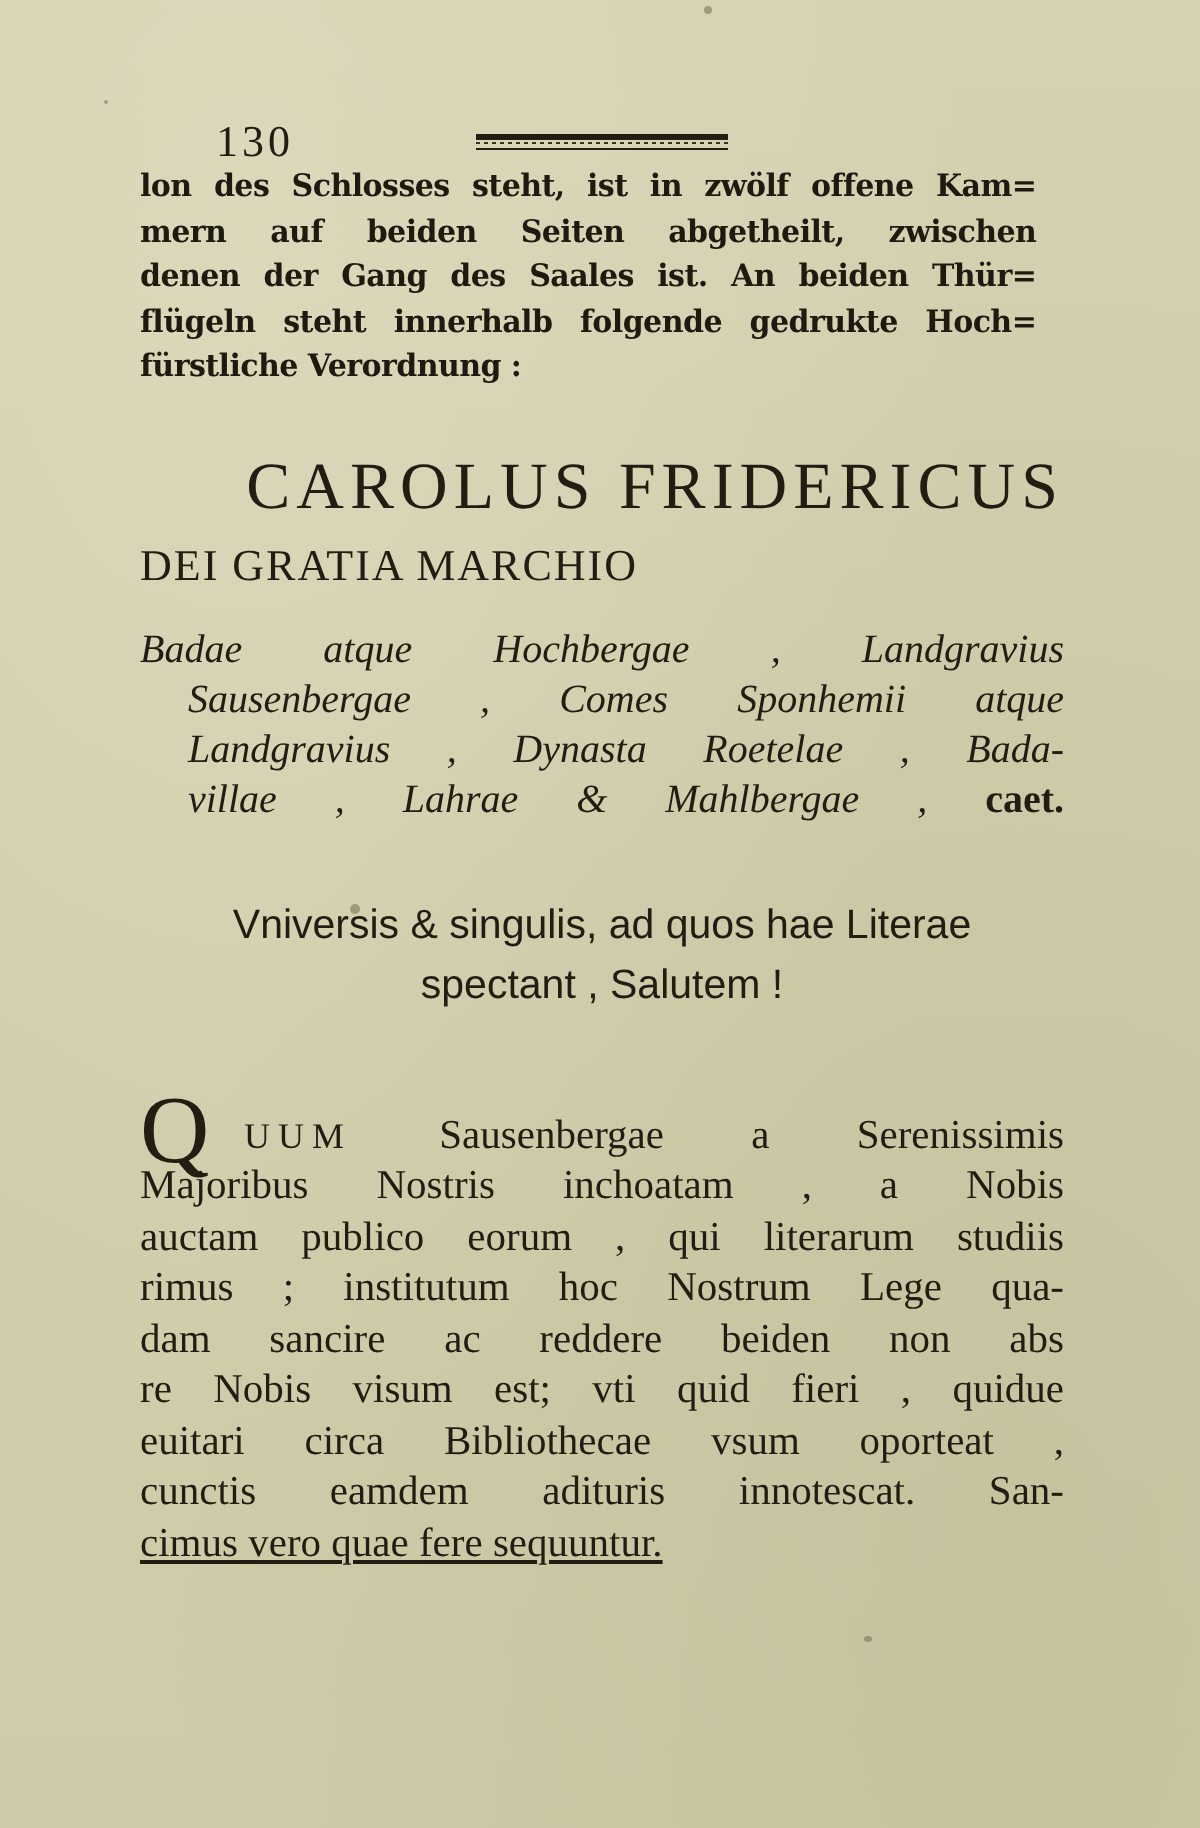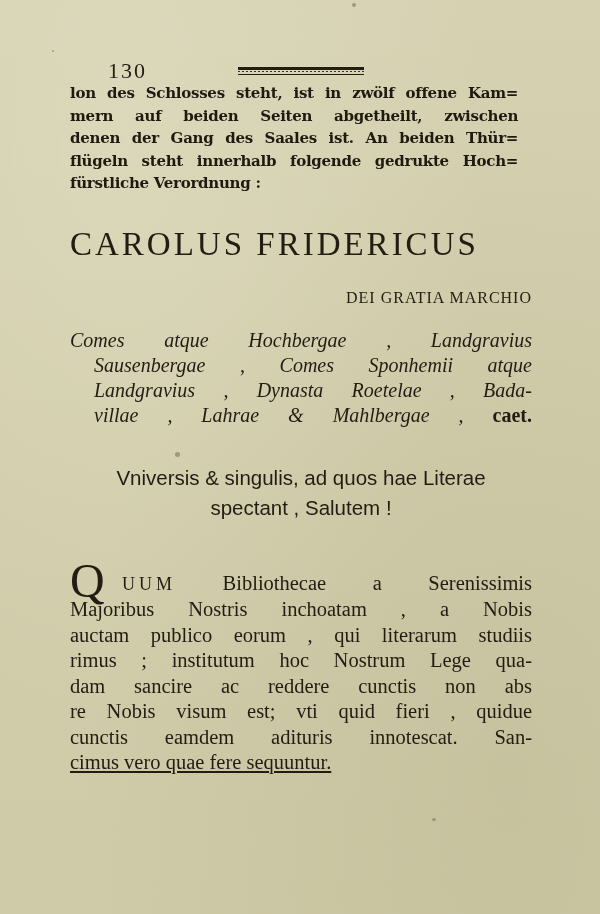--- a/index.html
+++ b/index.html
@@ -77,31 +77,31 @@
       display: block;
       text-align: justify;
       text-align-last: justify;
       white-space: nowrap;
     }
     .fraktur .line.last {
       text-align-last: left;
     }
     .title-main {
       margin-top: 30px;
-      text-align: left;
+      text-align: right;
       font-size: 33px;
       letter-spacing: 3px;
       font-family: "Liberation Serif", serif;
       color: #221c12;
       line-height: 38px;
     }
     .title-sub {
-      margin-top: 21px;
-      text-align: right;
-      font-size: 16px;
+      margin-top: 6px;
+      text-align: left;
+      font-size: 22px;
       letter-spacing: 1px;
       font-family: "Liberation Serif", serif;
       color: #221c12;
       line-height: 28px;
     }
     .titles-block {
       margin-top: 16px;
       font-family: "Liberation Serif", serif;
       font-style: italic;
       font-size: 20px;
@@ -193,40 +193,41 @@
       <span class="line">mern auf beiden Seiten abgetheilt, zwischen</span>
       <span class="line">denen der Gang des Saales ist. An beiden Thür=</span>
       <span class="line">flügeln steht innerhalb folgende gedrukte Hoch=</span>
       <span class="line last">fürstliche Verordnung :</span>
     </div>
 
     <div class="title-main">CAROLUS FRIDERICUS</div>
     <div class="title-sub">DEI GRATIA MARCHIO</div>
 
     <div class="titles-block">
-      <span class="line">Comes atque Hochbergae , Landgravius</span>
+      <span class="line">Badae atque Hochbergae , Landgravius</span>
       <span class="line indent">Sausenbergae , Comes Sponhemii atque</span>
       <span class="line indent">Landgravius , Dynasta Roetelae , Bada-</span>
       <span class="line indent" style="text-align-last: justify;"><span>villae , Lahrae &amp; Mahlbergae , </span><span class="upright">caet.</span></span>
     </div>
 
     <div class="greeting">
       <div>Vniversis &amp; singulis, ad quos hae Literae</div>
       <div>spectant , Salutem !</div>
     </div>
 
     <div class="body-text">
       <span class="line first-line">
         <span class="drop-cap">Q</span>
         <span class="small-caps">UUM</span>
-        <span>Bibliothecae a Serenissimis</span>
+        <span>Sausenbergae a Serenissimis</span>
       </span>
       <span class="line">Majoribus Nostris inchoatam , a Nobis</span>
       <span class="line">auctam publico eorum , qui literarum studiis</span>
       <span class="line">rimus ; institutum hoc Nostrum Lege qua-</span>
-      <span class="line">dam sancire ac reddere cunctis non abs</span>
+      <span class="line">dam sancire ac reddere beiden non abs</span>
       <span class="line">re Nobis visum est; vti quid fieri , quidue</span>
+      <span class="line">euitari circa Bibliothecae vsum oporteat ,</span>
       <span class="line">cunctis eamdem adituris innotescat. San-</span>
       <span class="line last">cimus vero quae fere sequuntur.</span>
     </div>
 
   </div>
 </div>
 
 </body></html>

